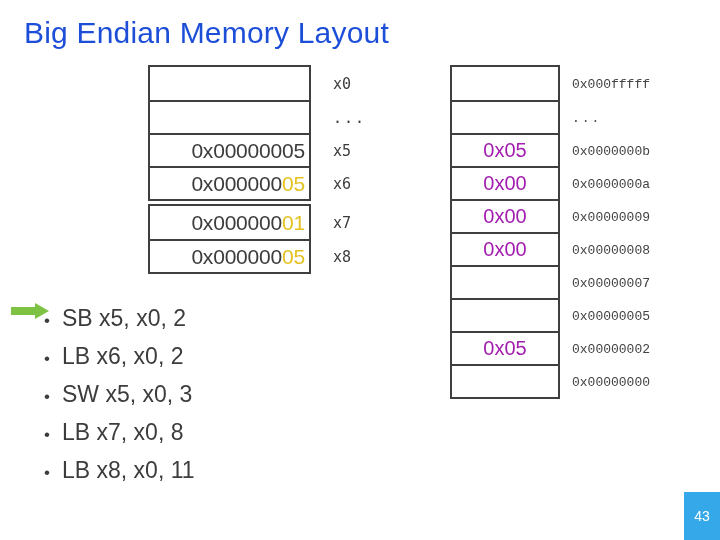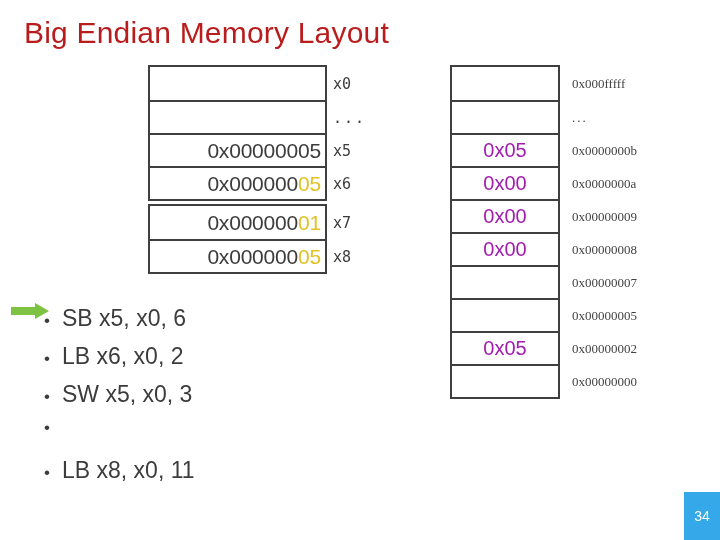--- a/index.html
+++ b/index.html
@@ -16,31 +16,31 @@
     color: #3c3c3c;
   }
 
   
   #slide-title {
     position: absolute;
     left: 24px;
     top: 16px;
     font-size: 30px;
     font-weight: 400;
-    color: #b91c1c;
+    color: #1d4ed8;
     letter-spacing: 0.2px;
     white-space: nowrap;
   }
 
   
   #register-table {
     position: absolute;
     left: 148px;
     top: 65px;
-    width: 179px;
+    width: 163px;
   }
   .reg-group {
     border: 2px solid #3f3f3f;
     box-sizing: border-box;
   }
   .reg-group.second { margin-top: 3px; }
   .reg-row {
     height: 33px;
     box-sizing: border-box;
     display: flex;
@@ -93,21 +93,21 @@
   .mem-val {
     font-size: 20px;
     color: #a21caf;
     white-space: nowrap;
   }
   .mem-addr {
     position: absolute;
     left: 120px;
     top: 50%;
     transform: translateY(-50%);
-    font-family: Liberation Serif, serif;
+    font-family: Liberation Mono, monospace;
     font-size: 13px;
     color: #434343;
     white-space: nowrap;
   }
   .mem-addr.dots { letter-spacing: 2px; }
 
   
   #instruction-list {
     position: absolute;
     left: 44px;
@@ -236,32 +236,33 @@
 
 <div id="pointer-arrow">
   <svg width="38" height="16" viewBox="0 0 38 16" xmlns="http://www.w3.org/2000/svg">
     <polygon points="0,4 24,4 24,0 38,8 24,16 24,12 0,12" fill="#7dc242"></polygon>
   </svg>
 </div>
 
 <ul id="instruction-list">
     <li>
       <span class="bullet">•</span>
-      <span>SB x5, x0, 6</span>
+      <span>SB x5, x0, 2</span>
     </li>
     <li>
       <span class="bullet">•</span>
       <span>LB x6, x0, 2</span>
     </li>
     <li>
       <span class="bullet">•</span>
       <span>SW x5, x0, 3</span>
     </li>
     <li>
       <span class="bullet">•</span>
+      <span>LB x7, x0, 8</span>
     </li>
     <li>
       <span class="bullet">•</span>
       <span>LB x8, x0, 11</span>
     </li>
   </ul>
 
-<div id="page-badge">34</div>
+<div id="page-badge">43</div>
 
 </body></html>

